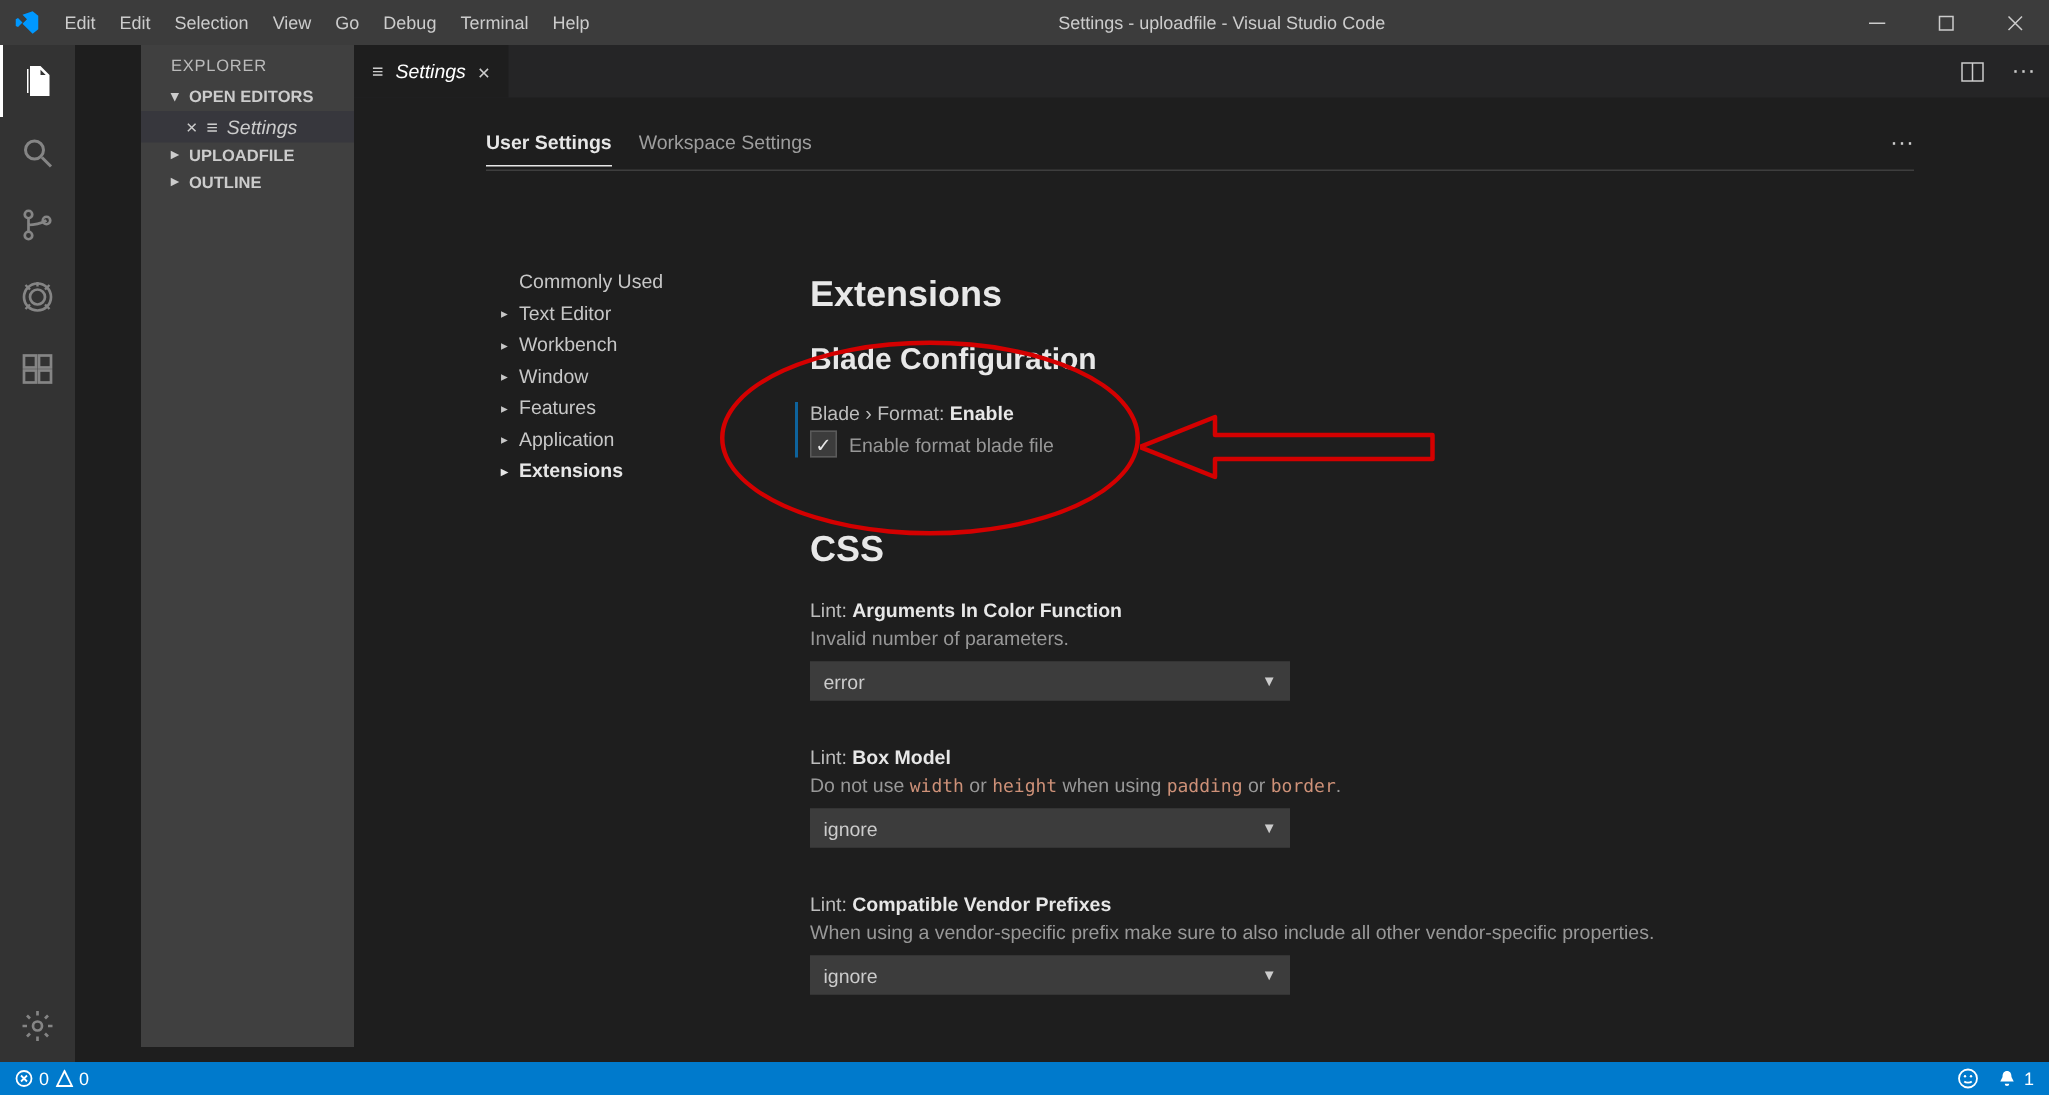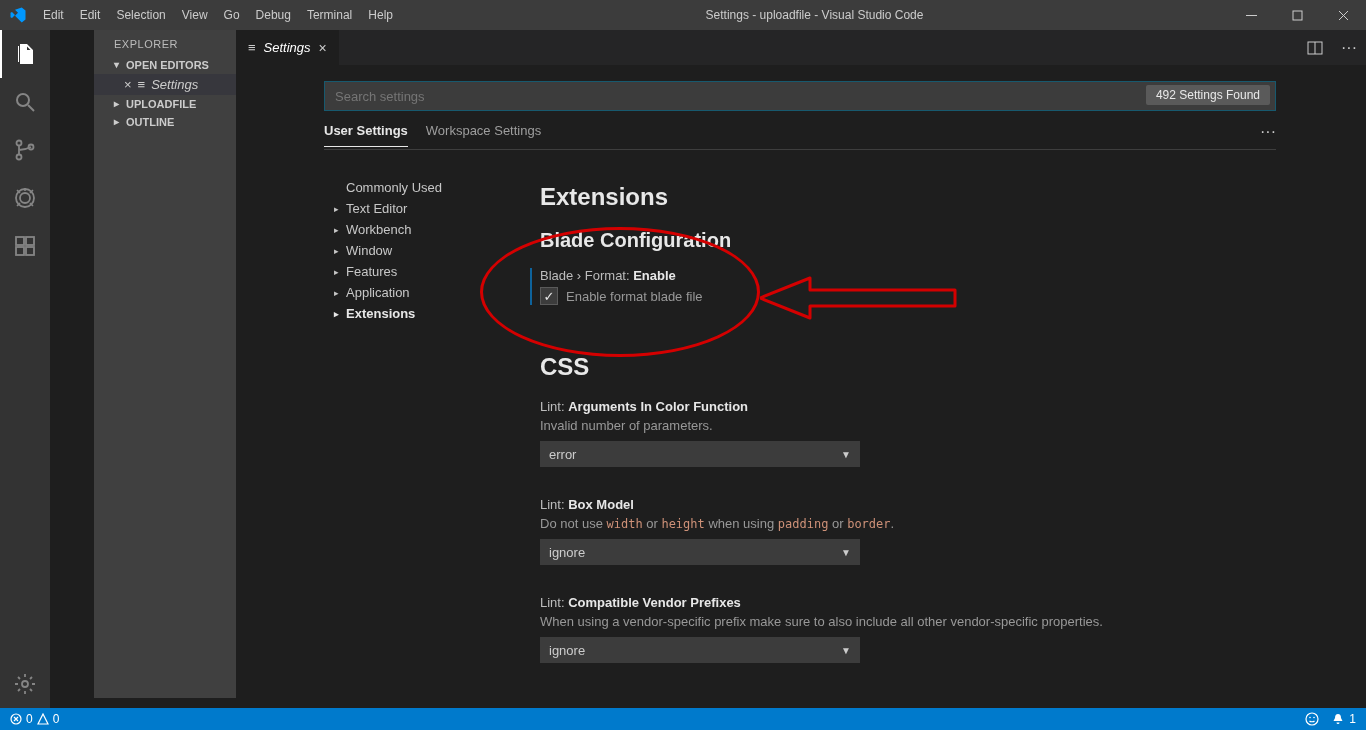--- a/index.html
+++ b/index.html
@@ -205,24 +205,20 @@
     <div class="ctrl">
       <svg width="16" height="16">
           <rect x="1" y="2" width="14" height="12" fill="none" stroke="#ccc"></rect>
           <line x1="8" y1="2" x2="8" y2="14" stroke="#ccc"></line>
         </svg>
     </div>
     <div class="ctrl">···</div>
   </div>
 
   <div class="settings-body">
-    <div class="search-wrap">
-      <input class="search-input" placeholder="Search settings" style="">
-      <div class="found-badge">492 Settings Found</div>
-    </div>
 
     <div class="scope-row">
       <div class="scope-tab active">User Settings</div>
       <div class="scope-tab">Workspace Settings</div>
       <div class="flex"></div>
       <div class="more">···</div>
     </div>
 
     <div class="toc-and-content">
       <div class="toc">

